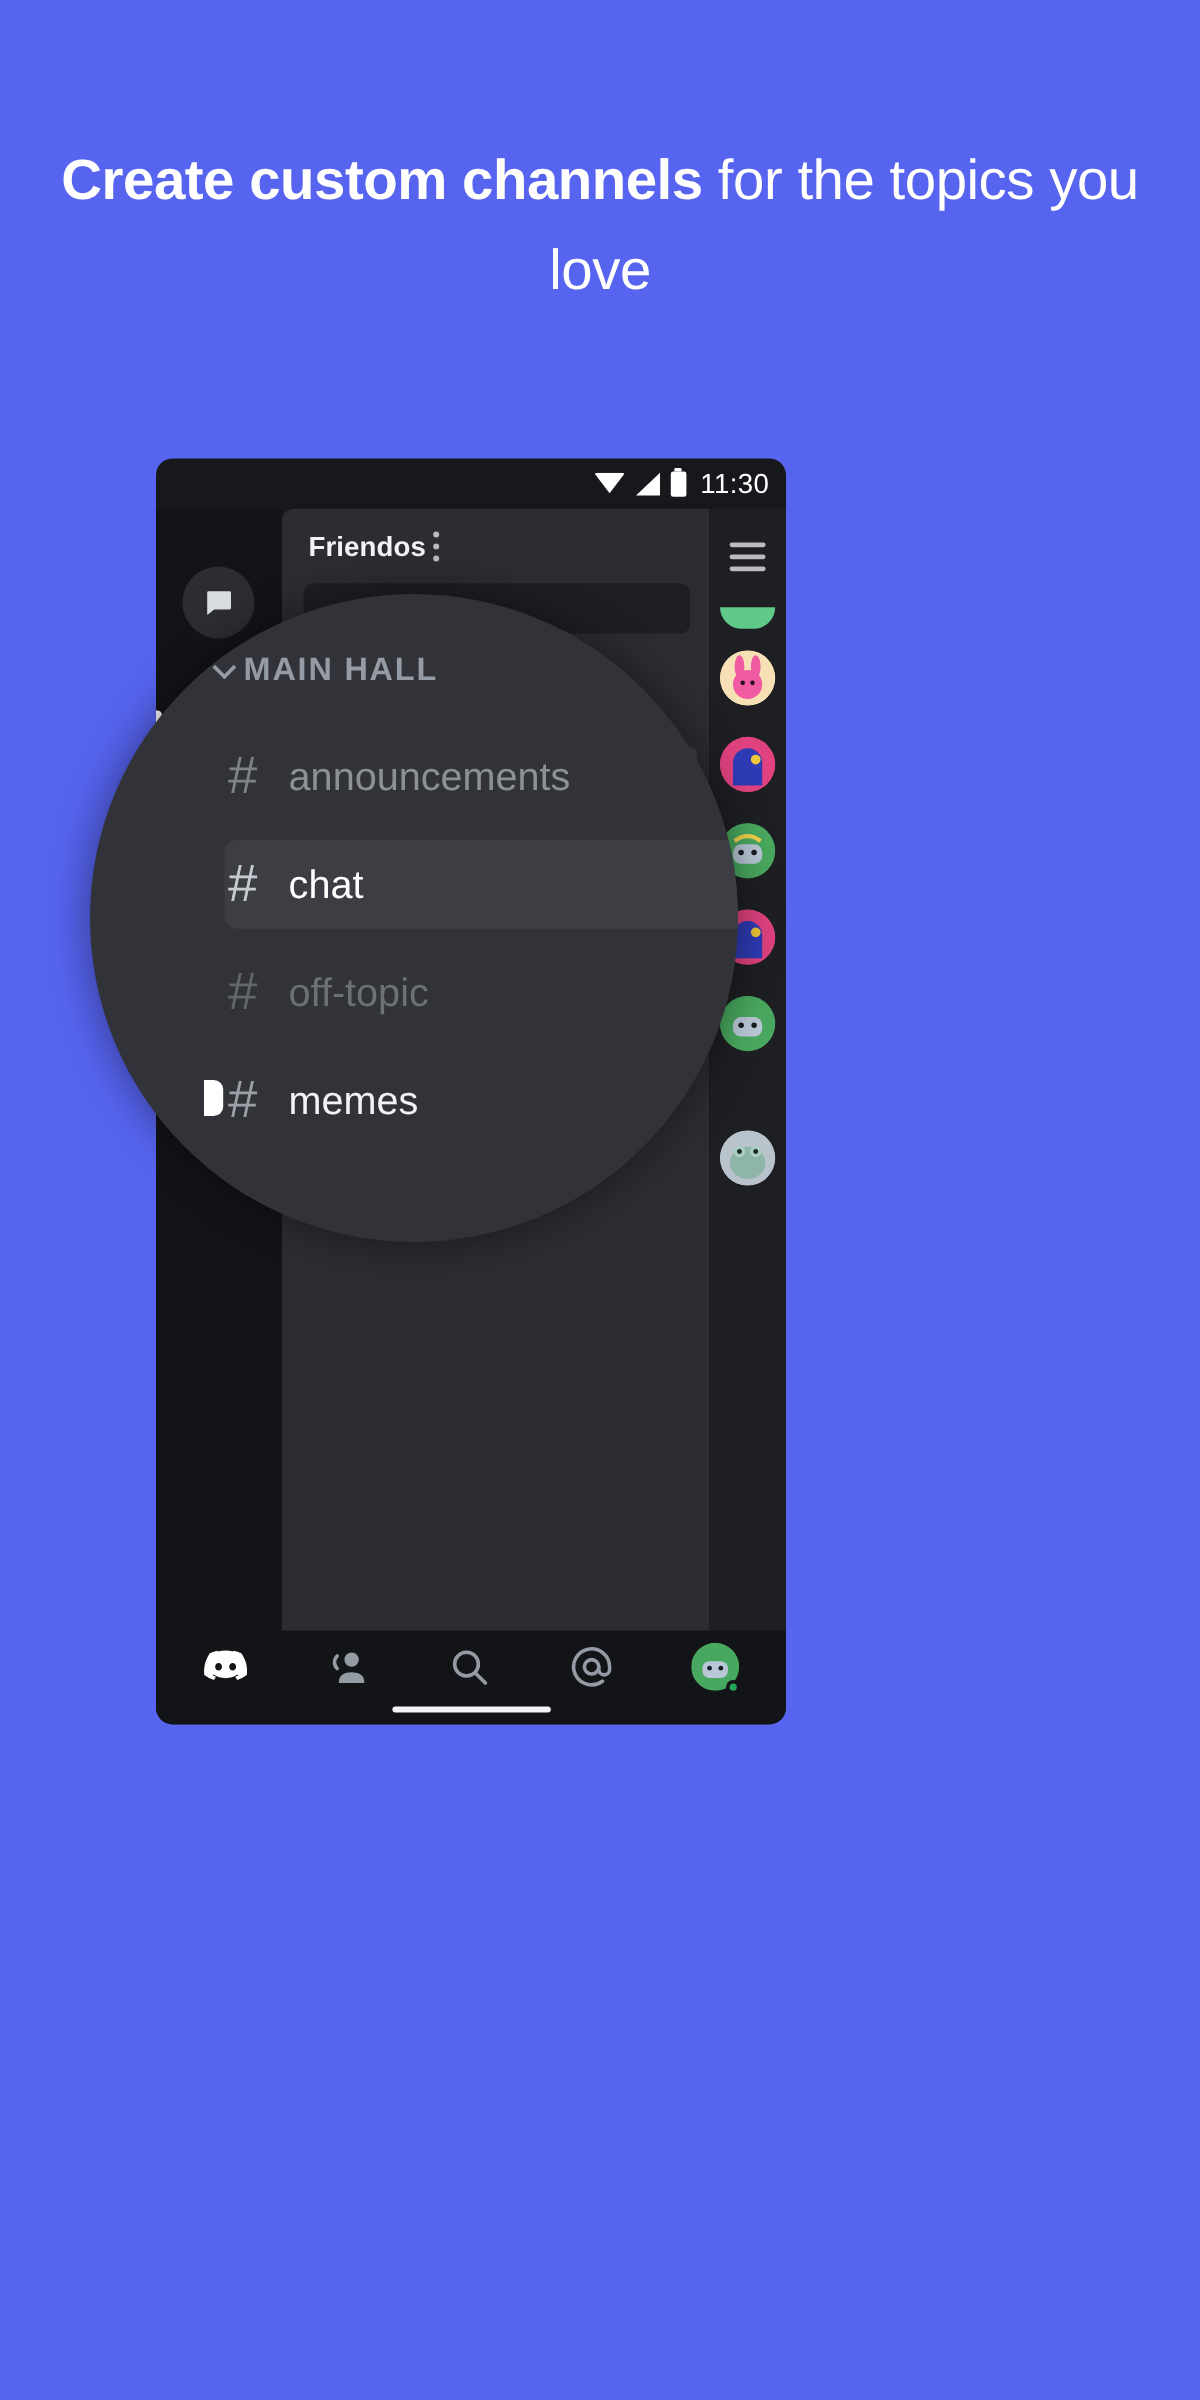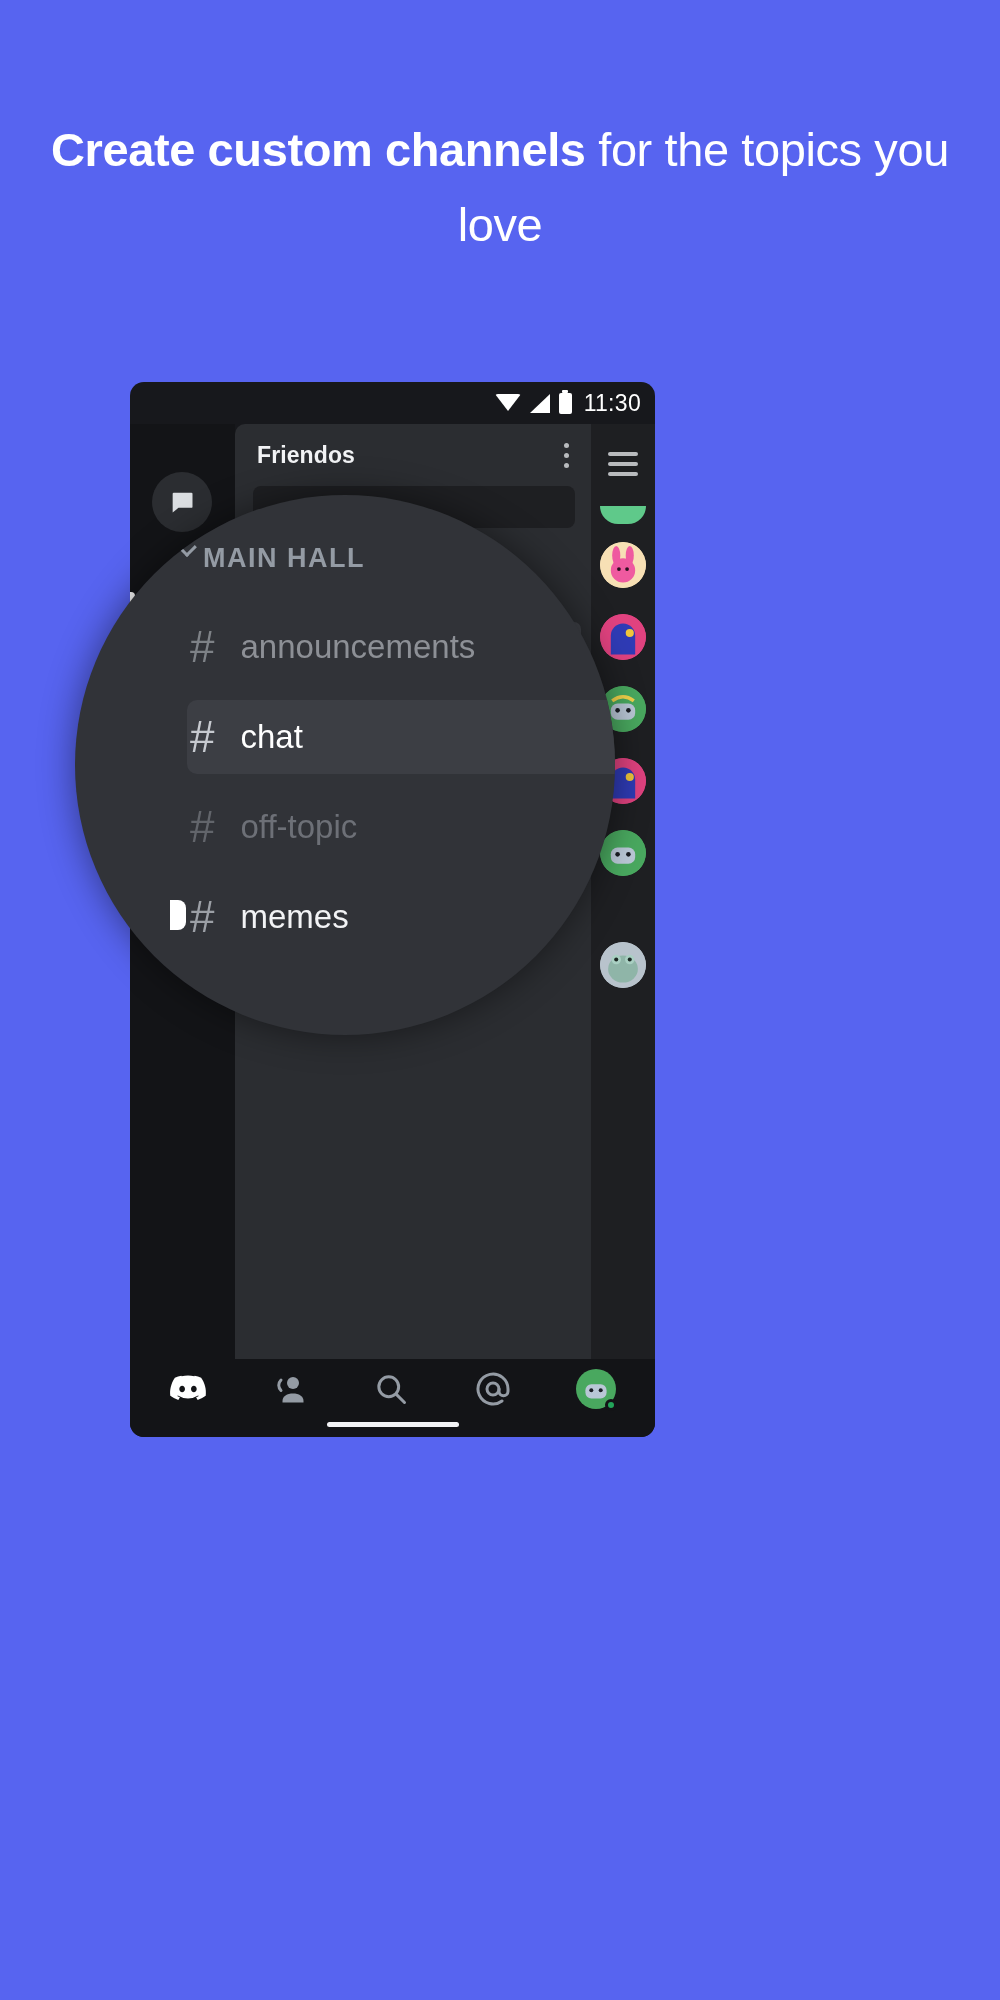--- a/index.html
+++ b/index.html
@@ -86,34 +86,34 @@
   }
 
   
   .panel {
     position: absolute; top: 42px; left: 105px; right: 64px; bottom: 78px;
     background: #2b2d31;
     border-radius: 10px 0 0 0;
   }
   .panel-head {
     height: 62px; display: flex; align-items: center;
-    padding: 0 16px 0 22px; justify-content: space-between;
+    padding: 0 16px 0 22px; 
   }
   .srv-name { color: #f2f3f5; font-size: 23px; font-weight: 700; letter-spacing: .1px; }
   .kebab { display: flex; flex-direction: column; gap: 5px; padding: 6px; }
   .kebab i { width: 5px; height: 5px; border-radius: 50%; background: #b9bbbe; display: block; }
 
   .searchbar {
     margin: 0 16px 10px 18px; height: 42px; border-radius: 8px;
     background: #1e1f22;
   }
 
   .chan-list { padding: 0 10px; }
   .cat {
-    display: flex; gap: 9px;
+    display: flex; align-items: center; gap: 9px;
     padding: 10px 0 8px 6px;
     color: #949ba4; font-size: 17px; font-weight: 700; letter-spacing: 1.1px;
   }
   .chev { width: 11px; height: 11px; border-right: 2.4px solid #949ba4; border-bottom: 2.4px solid #949ba4; transform: rotate(45deg) translate(-2px,-2px); }
 
   .chan {
     display: flex; align-items: center; gap: 12px;
     height: 46px; padding: 0 10px; border-radius: 7px;
     color: #949ba4; font-size: 21px;
   }

